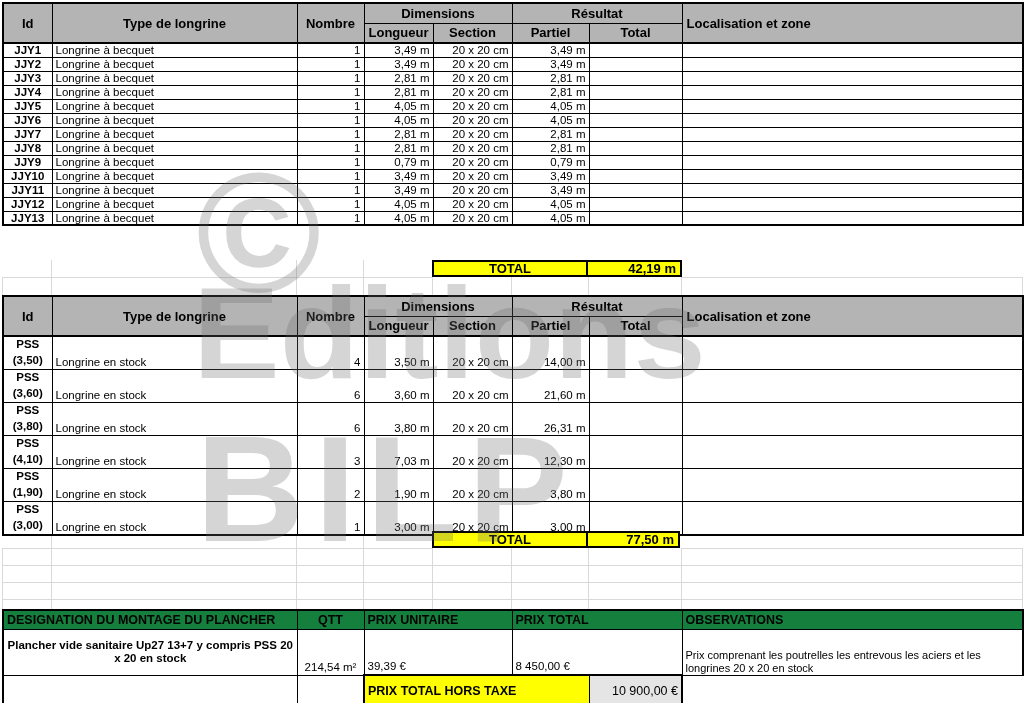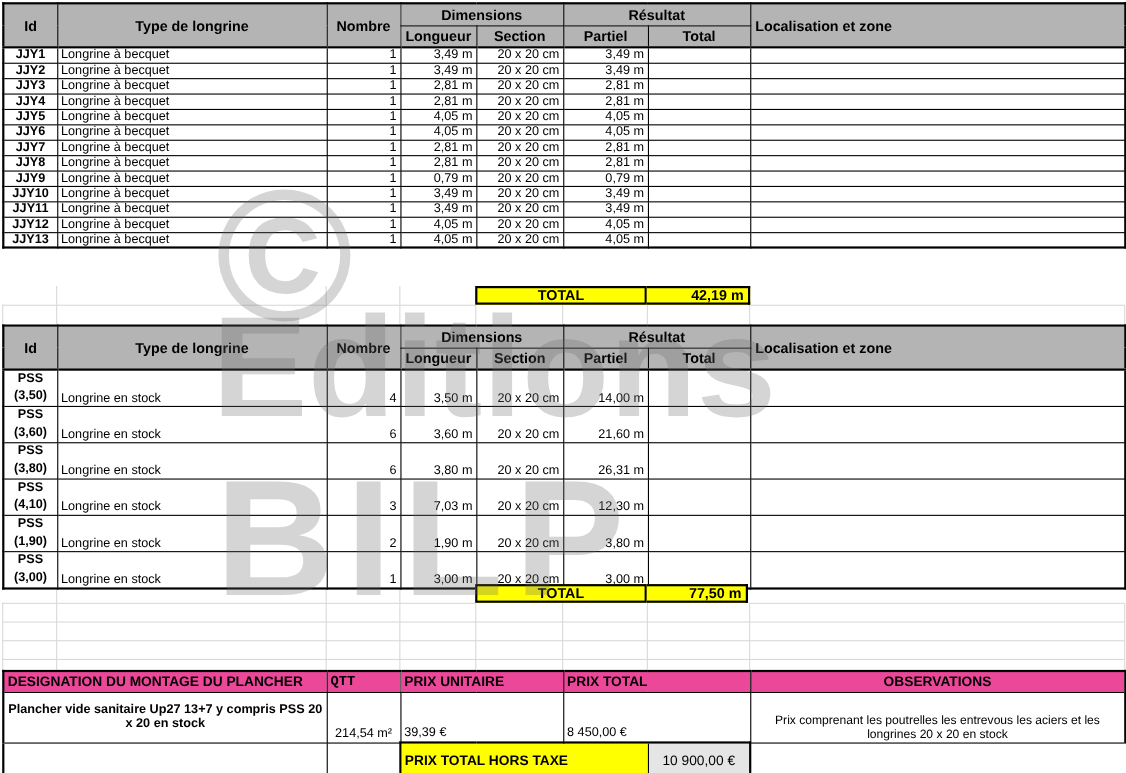--- a/index.html
+++ b/index.html
@@ -25,31 +25,31 @@
   .c-type{text-align:left;}
   .c-num{text-align:right;padding-right:3px;}
   .c-emp{background:#fff;}
   
   .band{position:absolute;z-index:20;background:#ffff00;border:2px solid #000;box-sizing:border-box;
         font-weight:bold;font-size:13px;display:flex;align-items:center;}
   .band-label{justify-content:center;}
   .band-value{justify-content:flex-end;padding-right:4px;border-left:none;}
   
   #table3 td,#table3 th{border:1px solid #000;}
-  #table3 th{font-size:12.5px;font-weight:bold;text-align:left;background:#ec4899;}
-  #table3 .th-c{font-family:Liberation Mono, monospace;}
+  #table3 th{font-size:12.5px;font-weight:bold;text-align:left;background:#15803d;}
+  #table3 .th-c{text-align:center;}
   #table3 .des{font-weight:bold;text-align:center;white-space:normal;line-height:1.15;font-size:11.5px;}
   #table3 .qtt{text-align:center;vertical-align:bottom;padding-bottom:2px;}
   #table3 .prc{text-align:left;vertical-align:bottom;padding-bottom:2px;}
   #table3 .obs{font-size:11px;text-align:left;white-space:normal;vertical-align:top;line-height:1.2;padding-top:19px;}
   #table3 .ylab{background:#ffff00;font-weight:bold;font-size:12.5px;text-align:left;}
   #table3 .yval{background:#e5e5e5;font-weight:normal;font-size:12.5px;text-align:right;}
   #table3 .none{border:none;background:transparent;}
   #table3 .bt2{border-top-width:2px;} #table3 .bb2{border-bottom-width:2px;}
-  #table3 .bl2{border-left-width:2px;} #table3 .br2{border-right-width:2px;text-align:center;}
+  #table3 .bl2{border-left-width:2px;} #table3 .br2{border-right-width:2px;}
   
   .vline,.hline{position:absolute;background:#d9d9d9;z-index:1;}
   .vline{width:1px;} .hline{height:1px;}
   
   .wm{position:absolute;z-index:50;font-weight:bold;line-height:1;color:rgba(105,105,105,0.28);
       pointer-events:none;white-space:nowrap;}
   #wm-c{left:196px;top:148px;font-size:170px;}
   #wm-ed{left:193px;top:268px;font-size:130px;}
   #wm-bilp{left:196px;top:414px;font-size:150px;letter-spacing:10px;}
 </style>

